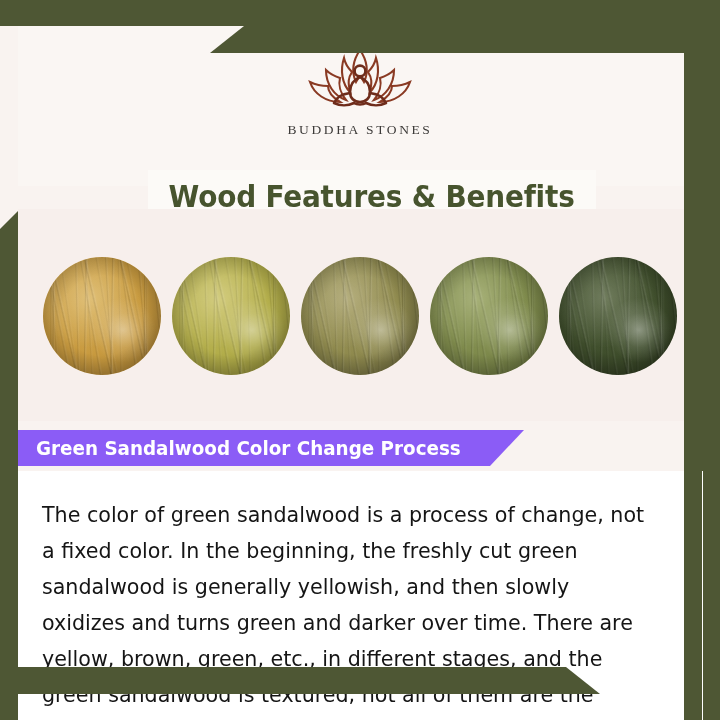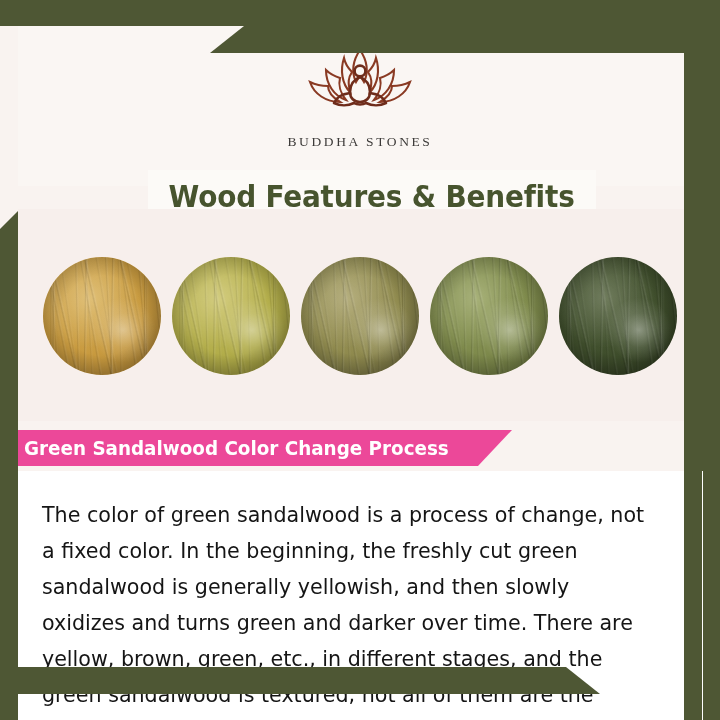--- a/index.html
+++ b/index.html
@@ -41,21 +41,21 @@
   .header{
     position:absolute;left:18px;top:0;width:684px;height:160px;
     background:#faf6f3;
   }
   .logo-wrap{
     position:absolute;left:0;right:0;top:18px;
     display:flex;flex-direction:column;align-items:center;
   }
   .logo-mark{width:124px;height:72px;display:block;}
   .logo-text{
-    margin-top:18px;font-family:"Liberation Serif", serif;
+    margin-top:6px;font-family:"Liberation Serif", serif;
     font-size:13.5px;letter-spacing:2.6px;color:#3c3a38;font-weight:400;
   }
 
   
   .title-plate{
     position:absolute;left:148px;top:128px;width:448px;height:52px;
     background:#fcfaf7;
     display:flex;align-items:center;justify-content:center;margin-top:16px;
   }
   .title-plate h1{
@@ -81,22 +81,22 @@
   .bead .shade{
     position:absolute;inset:0;border-radius:50%;
     background:
       radial-gradient(circle at 68% 62%, rgba(255,255,255,.40) 0%, rgba(255,255,255,.12) 16%, rgba(255,255,255,0) 30%),
       radial-gradient(circle at 38% 34%, rgba(255,255,255,.18) 0%, rgba(255,255,255,0) 48%),
       radial-gradient(circle at 50% 50%, rgba(0,0,0,0) 48%, rgba(0,0,0,.28) 86%, rgba(0,0,0,.42) 100%);
   }
 
   
   .section-banner{
-    position:absolute;left:0;top:404px;width:512px;height:36px;
-    background:#ec4899;
+    position:absolute;left:12px;top:404px;width:512px;height:36px;
+    background:#8b5cf6;
     clip-path:polygon(0 0,512px 0,478px 100%,0 100%);
     display:flex;align-items:center;
   }
   .section-banner span{
     margin-left:24px;color:#ffffff;font-size:19.5px;font-weight:700;
     font-family:"DejaVu Sans", sans-serif;
     transform:scaleX(.94);transform-origin:left center;white-space:nowrap;
   }
 
   

